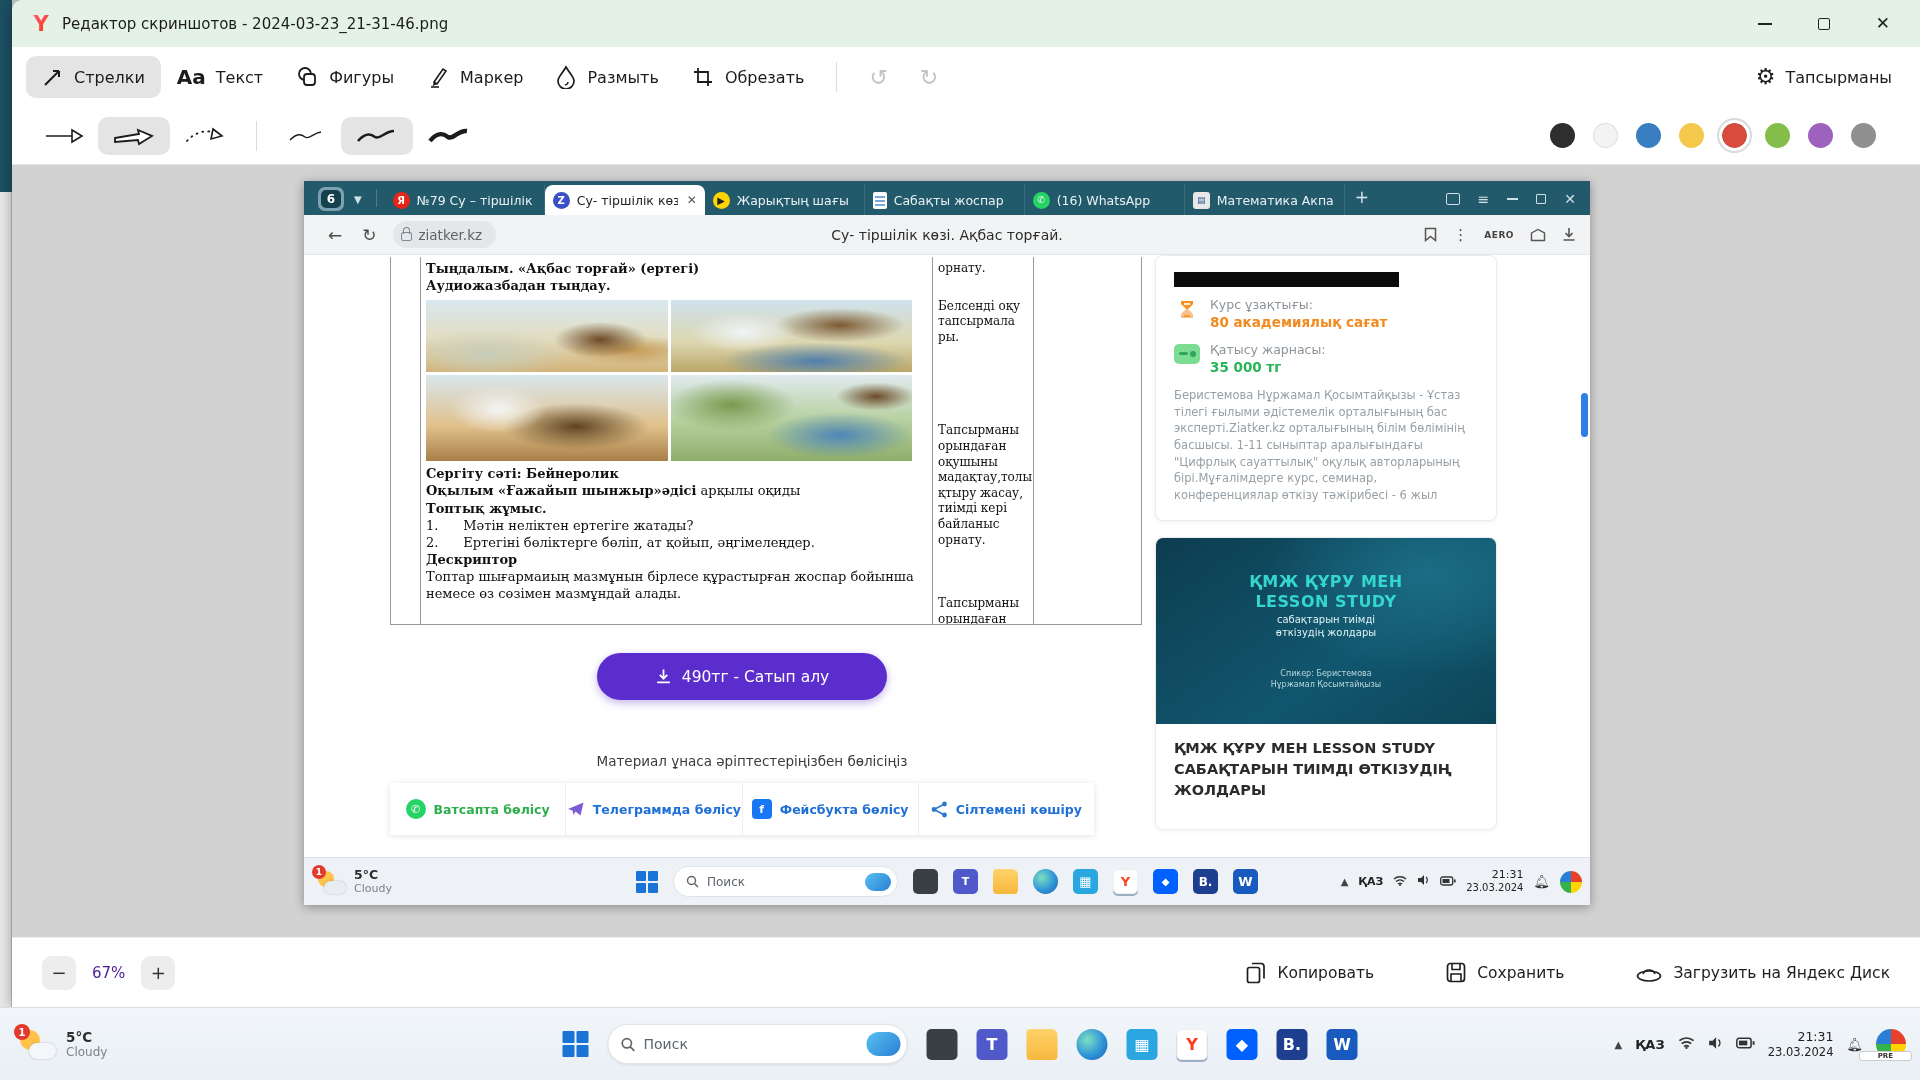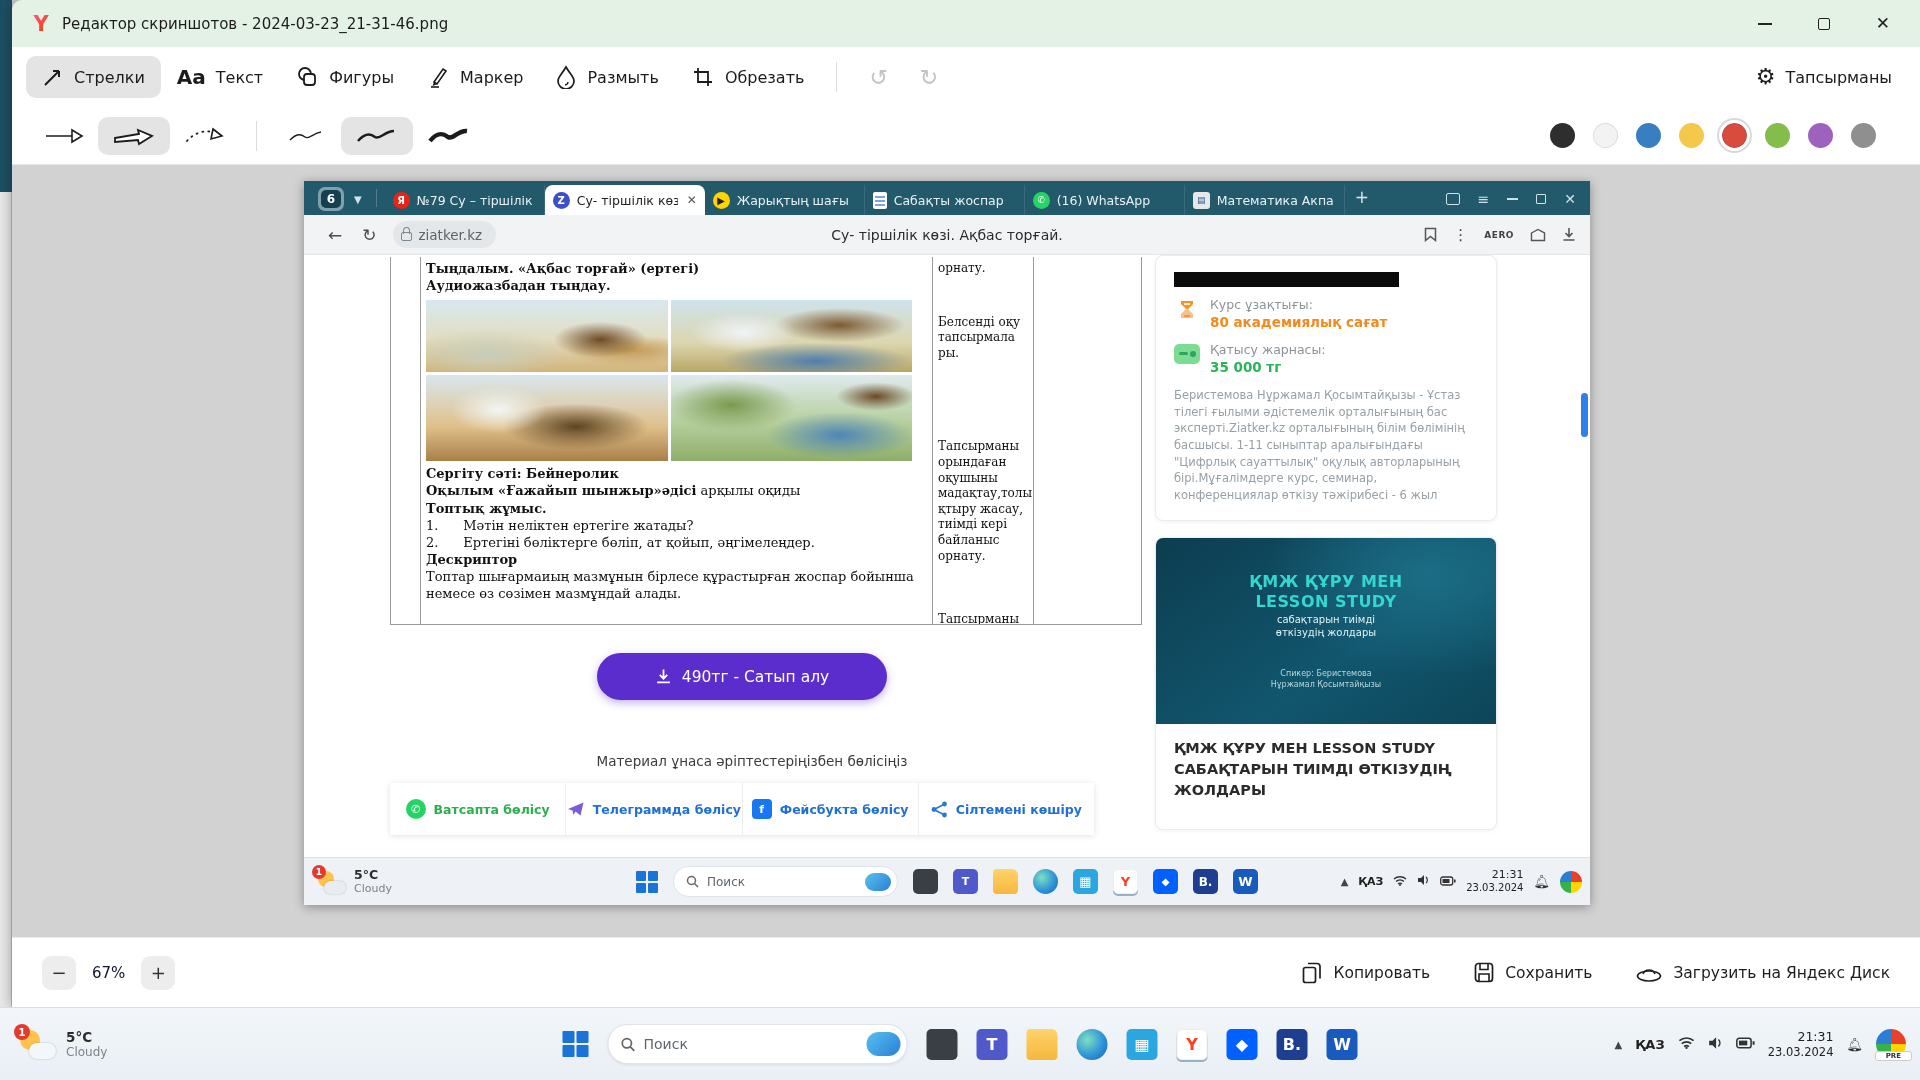--- a/index.html
+++ b/index.html
@@ -183,22 +183,22 @@
   .timecol{text-align:right;line-height:1.25;}
   .timecol .t1{font-size:11px;color:#222;}
   .timecol .t2{font-size:10px;color:#222;}
   .bell{font-size:13px;color:#333;}
   .precircle{width:22px;height:22px;border-radius:50%;background:conic-gradient(#e8402a 0 25%,#ffd400 25% 50%,#35b34a 50% 75%,#2a7fd4 75% 100%);}
 
   
   .bottombar{height:70px;background:#fff;flex:none;display:flex;align-items:center;padding:0 30px;border-top:1px solid #ececec;}
   .zoomgrp{display:flex;align-items:center;gap:16px;}
   .zbtn{width:34px;height:34px;border-radius:9px;background:#ededed;display:flex;align-items:center;justify-content:center;font-size:18px;color:#333;}
-  .zval{font-size:15px;color:#0f172a;}
-  .actions{margin-left:auto;display:flex;align-items:center;gap:44px;}
+  .zval{font-size:15px;color:#4c1d95;}
+  .actions{margin-left:auto;display:flex;align-items:center;gap:72px;}
   .actbtn{display:flex;align-items:center;gap:11px;font-size:15.5px;color:#1e1e1e;}
 
   
   .taskbar{position:absolute;left:0;right:0;bottom:0;height:73px;background:linear-gradient(#f2f6fa,#e9eff5);
     border-top:1px solid #d8dee4;}
   .taskbar .weather{left:18px;gap:10px;}
   .taskbar .wicon{width:38px;height:32px;}
   .taskbar .wsun{width:20px;height:20px;}
   .taskbar .wcloud{width:27px;height:16px;background:#f4f7fa;}
   .taskbar .wbadge{width:16px;height:16px;font-size:10px;}
@@ -210,21 +210,21 @@
   .taskbar .searchpill .ph{font-size:14px;}
   .taskbar .bingcloud{width:34px;height:24px;border-radius:12px;}
   .taskbar .appico{width:31px;height:31px;font-size:16px;}
   .taskbar .tray{right:14px;gap:13px;}
   .taskbar .lang{font-size:13px;}
   .taskbar .glyph{font-size:14px;}
   .taskbar .timecol .t1{font-size:12.5px;}
   .taskbar .timecol .t2{font-size:11.5px;}
   .taskbar .precircle{width:30px;height:30px;position:relative;}
   .prelabel{position:absolute;right:-6px;bottom:-2px;background:#fff;border:1px solid #ccc;border-radius:3px;
-    font-size:7px;font-weight:bold;color:#333;padding:0 10px;}
+    font-size:7px;font-weight:bold;color:#333;padding:0 18px;}
 </style>
 </head>
 <body>
 
 <div class="sliver-left-top"></div>
 <div class="sliver-left-mid"></div>
 <div class="sliver-right-top"></div>
 
 <div class="editor">
 
@@ -432,21 +432,21 @@
             <div class="b">Сергіту сәті:  Бейнеролик</div>
             <div><span class="b">Оқылым  «Ғажайып шынжыр»әдісі</span><span>  арқылы оқиды</span></div>
             <div class="b">Топтық жұмыс.</div>
             <div class="qline">1.      Мәтін неліктен ертегіге жатады?</div>
             <div class="qline">2.      Ертегіні бөліктерге бөліп, ат қойып, әңгімелеңдер.</div>
             <div class="b">Дескриптор</div>
             <div>Топтар шығармаиың мазмұнын бірлесе құрастырған жоспар бойынша немесе өз сөзімен мазмұндай алады.</div>
           </div>
           <div class="dt-col dt-side">
             <div>орнату.</div>
-            <div style="margin-top:38px">Белсенді оқу тапсырмала ры.</div>
+            <div style="margin-top:22px">Белсенді оқу тапсырмала ры.</div>
             <div style="margin-top:78px">Тапсырманы орындаған оқушыны мадақтау,толы қтыру жасау, тиімді  кері байланыс орнату.</div>
             <div style="margin-top:48px">Тапсырманы орындаған оқушыны мадақтау,толы қтыру жасау.</div>
           </div>
           <div class="dt-col"></div>
         </div>
 
         <div class="buy-btn">
           <svg width="17" height="17" viewBox="0 0 16 16">
               <path d="M8 1.5 v8 M4.5 6.5 L8 10 L11.5 6.5 M2 13.5 h12" stroke="#fff" stroke-width="1.7" fill="none"></path>
             </svg>

